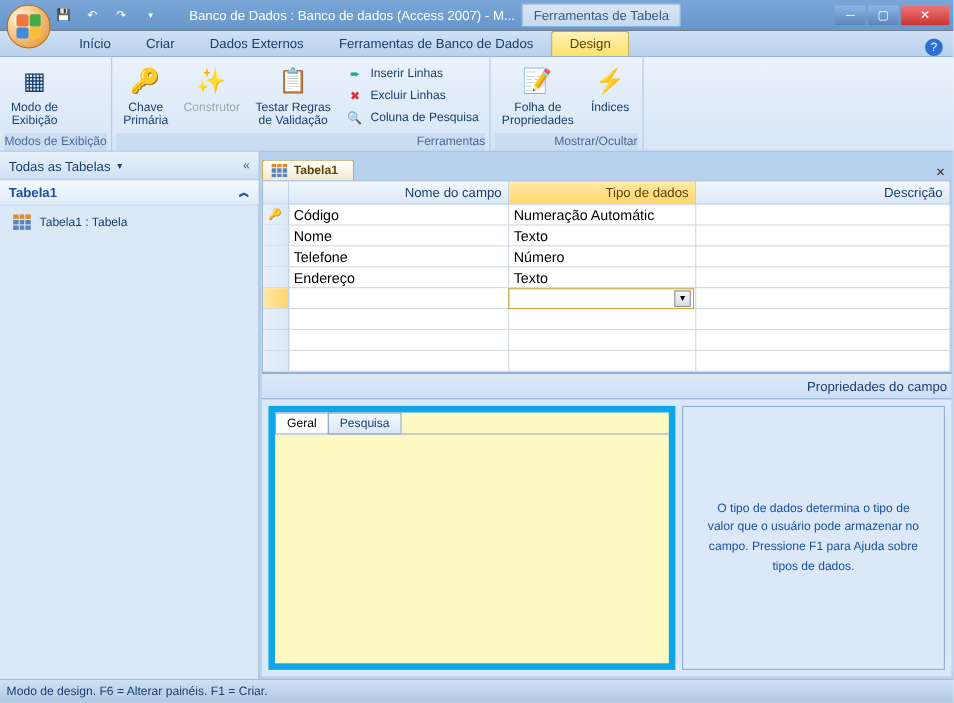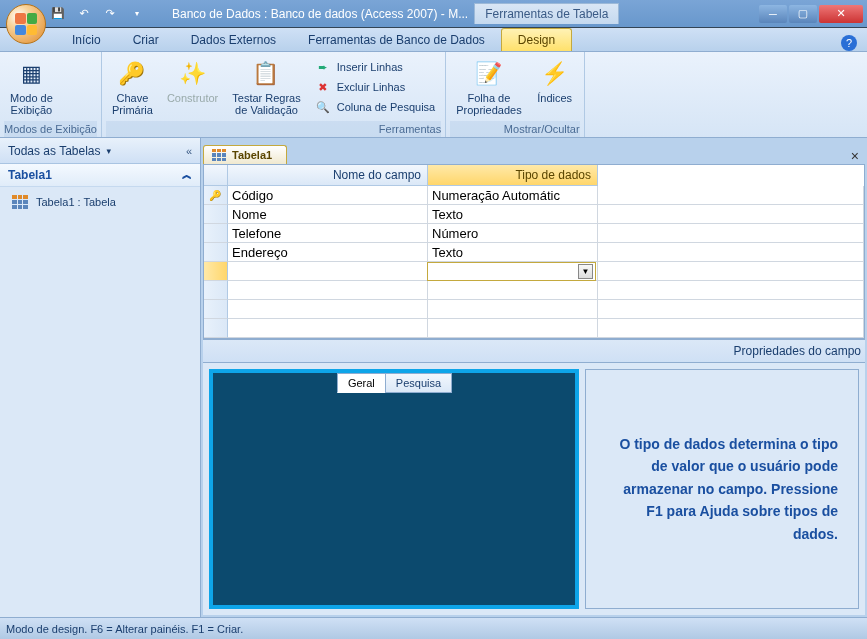--- a/index.html
+++ b/index.html
@@ -37,21 +37,21 @@
 .rgroup-label { text-align: right; color: #4a6b94; font-size: 11px; padding: 2px 0; background: rgba(180,205,232,.4); }
 .ritem { display: flex; flex-direction: column; align-items: center; padding: 4px 6px; cursor: pointer; text-align: center; color: #1a3e6e; min-width: 50px; }
 .ritem .ricon { width: 32px; height: 32px; margin-bottom: 2px; display: flex; align-items: center; justify-content: center; font-size: 22px; }
 .ritem.disabled { color: #9aa; }
 .rlist { display: flex; flex-direction: column; gap: 2px; padding-top: 4px; }
 .rlist-item { display: flex; align-items: center; gap: 6px; padding: 1px 6px; color: #1a3e6e; cursor: pointer; font-size: 11px; }
 .rlist-item .sicon { width: 16px; height: 16px; display: flex; align-items: center; justify-content: center; }
 
 
 .workspace { display: flex; height: calc(639px - 28px - 24px - 86px - 22px); background: #b8d1ec; }
-.navpane { width: 201px; background: #dbe8f7; border-right: 1px solid #8fadd0; display: flex; flex-direction: column; }
+.navpane { width: 236px; background: #dbe8f7; border-right: 1px solid #8fadd0; display: flex; flex-direction: column; }
 .nav-header { height: 26px; background: linear-gradient(#e8f1fb,#cfe0f5); border-bottom: 1px solid #a9c4e2; display: flex; align-items: center; padding: 0 8px; color: #1a3e6e; font-size: 12px; }
 .nav-collapse { margin-left: auto; font-size: 11px; cursor: pointer; color: #3a5a85; }
 .nav-group-hdr { padding: 4px 8px; background: linear-gradient(#f4f9ff,#e0ecf9); color: #1a4fa0; font-weight: bold; font-size: 12px; display: flex; align-items: center; cursor: pointer; border-bottom: 1px solid #c5d9ef; }
 .nav-group-hdr .chev { margin-left: auto; font-size: 10px; }
 .nav-items { padding: 4px 8px; }
 .nav-item { display: flex; align-items: center; gap: 8px; padding: 4px; color: #1a3e6e; cursor: pointer; text-align: center; }
 .nav-item .tbl-icon { width: 16px; height: 14px; display: grid; grid-template: repeat(3,1fr)/repeat(3,1fr); gap: 1px; }
 .nav-item .tbl-icon span { background: #5a85bb; }
 .nav-item .tbl-icon span:nth-child(-n+3){ background: #e08a2a; }
 
@@ -74,26 +74,26 @@
 .dg-row > div { border-right: 1px solid #d0d7e0; border-bottom: 1px solid #d0d7e0; padding: 1px 4px; font-size: 13px; color: #000; min-height: 19px; display: flex; align-items: center; }
 .dg-row .row-sel { background: linear-gradient(90deg,#e8f1fb,#dbe8f7); border-right: 1px solid #b0c9e4; justify-content: center; }
 .dg-row.active .row-sel { background: linear-gradient(90deg,#ffe9a8,#ffd66b); }
 .dg-row .key-icon { color: #d4a017; font-size: 10px; }
 .cell-dd { border: 1px solid #c4a93e; margin: -1px; width: 100%; height: 19px; display: flex; align-items: center; justify-content: flex-end; padding-right: 2px; }
 .dd-arrow { width: 15px; height: 15px; background: linear-gradient(#f8f8f8,#ddd); border: 1px solid #888; display: flex; align-items: center; justify-content: center; font-size: 8px; }
 
 
 .field-props-hdr { text-align: right; padding: 4px; background: linear-gradient(#dbe8f7,#cfe0f5); color: #1a3e6e; font-size: 12px; border-top: 1px solid #8fadd0; }
 .field-props { display: flex; flex: 1; background: #dbe8f7; border-top: 1px solid #8fadd0; padding: 6px; gap: 6px; }
-.fp-left { flex: 0 0 370px; background: #0c4a6e; border: 4px solid #0ea5e9; display: flex; flex-direction: column; align-items: center; }
+.fp-left { flex: 0 0 370px; background: #fef9c3; border: 6px solid #0ea5e9; display: flex; flex-direction: column; }
 .fp-tabs { display: flex; }
 .fp-tab { padding: 3px 10px; background: linear-gradient(#f2f7fd,#dbe8f7); border: 1px solid #8fadd0; font-size: 11px; cursor: pointer; color: #1a3e6e; margin-right: -1px; }
 .fp-tab.active { background: #fff; border-bottom-color: #fff; color: #000; }
 .fp-body { flex: 1; border-top: 1px solid #8fadd0; margin-top: -1px; }
-.fp-right { flex: 1; background: #dbe8f7; border: 1px solid #8fadd0; display: flex; align-items: center; justify-content: center; text-align: right; padding: 20px; color: #1a4fa0; font-size: 14px; line-height: 1.6; font-weight: bold; }
+.fp-right { flex: 1; background: #dbe8f7; border: 1px solid #8fadd0; display: flex; align-items: center; justify-content: center; text-align: center; padding: 20px; color: #1a4fa0; font-size: 11px; line-height: 1.6; }
 
 
 .statusbar { height: 22px; background: linear-gradient(#cfe0f5,#b0c9e4); display: flex; align-items: center; padding: 0 6px; font-size: 11px; color: #1a3e6e; border-top: 1px solid #8fadd0; }
 .status-right { margin-left: auto; display: flex; align-items: center; gap: 4px; }
 .view-btn { width: 20px; height: 16px; background: linear-gradient(#f4f9ff,#dbe8f7); border: 1px solid #8fadd0; cursor: pointer; }
 .view-btn.active { background: linear-gradient(#ffe9a8,#ffd66b); border-color: #c4a93e; }
 
 .dropdown-caret::after { content: "▾"; font-size: 8px; margin-left: 2px; }
 </style>
 </head>
@@ -240,20 +240,21 @@
         <span>Tabela1</span>
       </div>
       <span class="doc-close">×</span>
     </div>
 
     <div class="design-grid">
       <div class="dg-header">
         <div></div>
         <div>Nome do campo</div>
         <div class="col-active">Tipo de dados</div>
+        <div>Descrição</div>
       </div>
       <div class="dg-rows" id="dg-rows">
           <div class="dg-row">
             <div class="row-sel">
               <span class="key-icon">🔑</span>
             </div>
             <div>Código</div>
             <div>Numeração Automátic</div>
             <div></div>
           </div>

